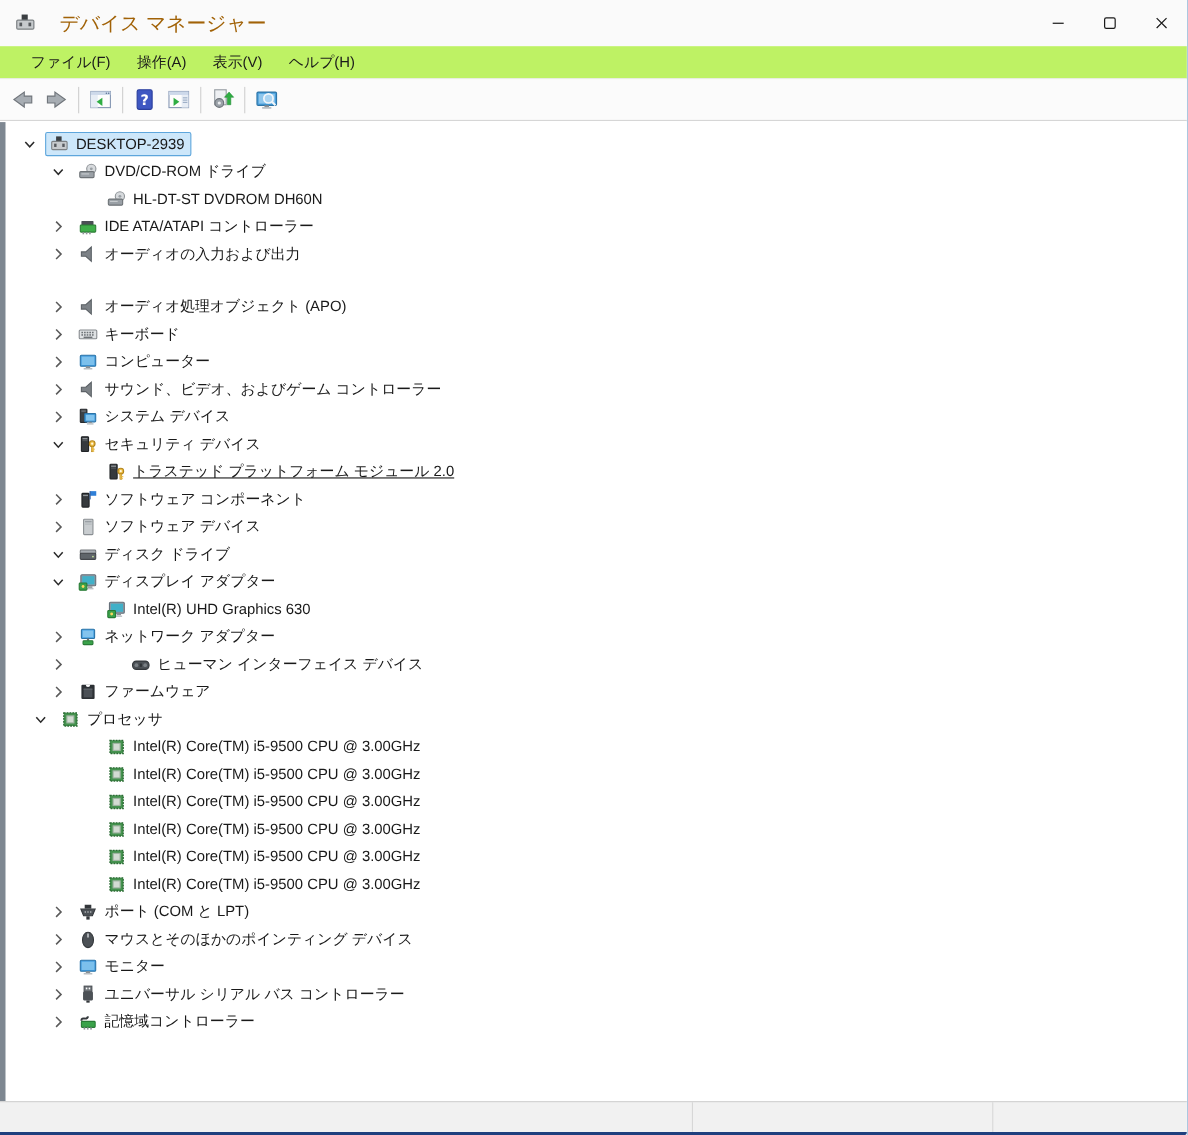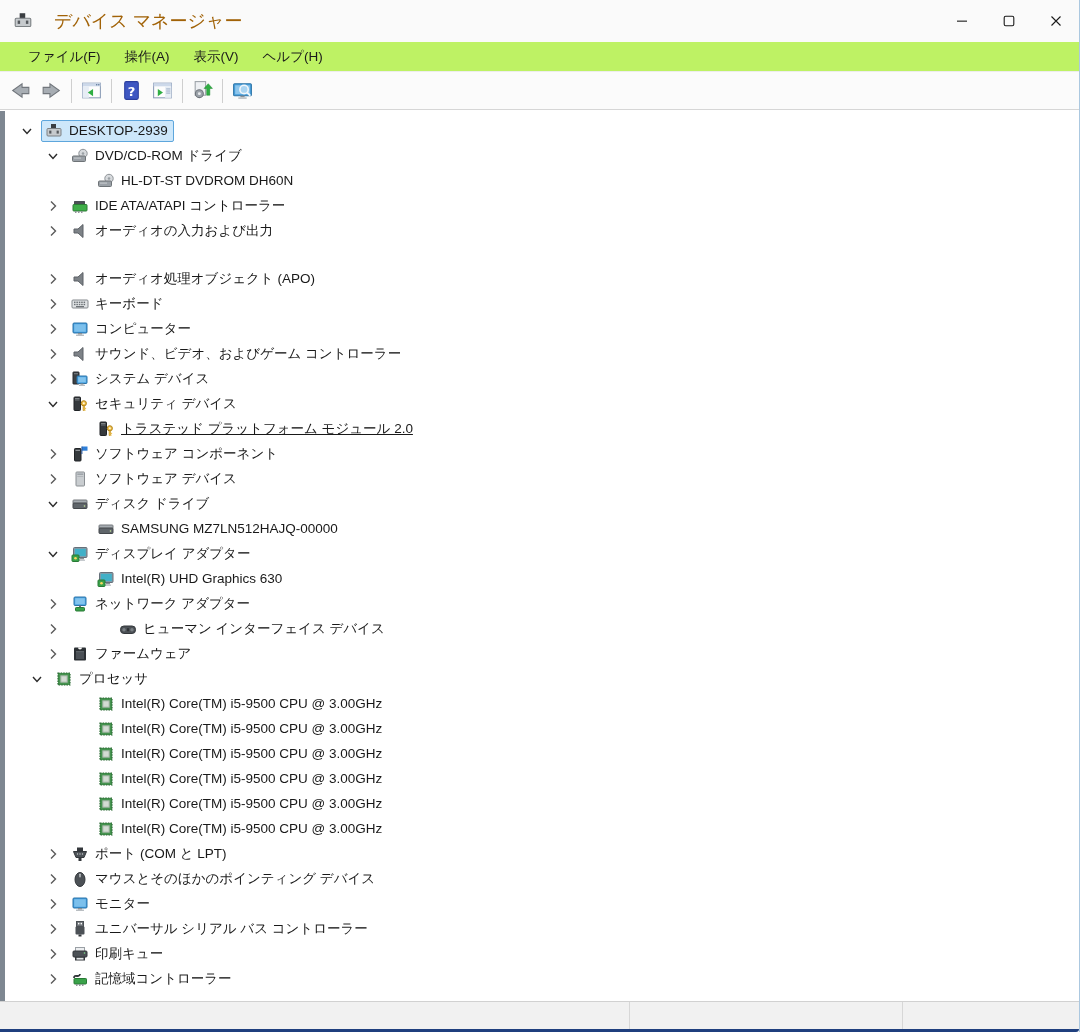--- a/index.html
+++ b/index.html
@@ -440,33 +440,20 @@
             <span class="node-icon">
               <svg viewBox="0 0 18 18">
                 <rect x="2" y="5" width="14" height="3.5" rx="0.8" fill="#a7adb2" stroke="#74797d"></rect>
                 <rect x="2" y="8" width="14" height="5.5" rx="0.8" fill="#5f656a" stroke="#43474b"></rect>
                 <circle cx="13.5" cy="11" r="0.8" fill="#c8e89a"></circle>
               </svg>
             </span>
             <span>ディスク ドライブ</span>
           </span>
         </div>
-        <div class="tree-row" style="padding-left: 60px;">
-          <span class="chev"></span>
-          <span class="selwrap">
-            <span class="node-icon">
-              <svg viewBox="0 0 18 18">
-                <rect x="2" y="5" width="14" height="3.5" rx="0.8" fill="#a7adb2" stroke="#74797d"></rect>
-                <rect x="2" y="8" width="14" height="5.5" rx="0.8" fill="#5f656a" stroke="#43474b"></rect>
-                <circle cx="13.5" cy="11" r="0.8" fill="#c8e89a"></circle>
-              </svg>
-            </span>
-            <span>SAMSUNG MZ7LN512HAJQ-00000</span>
-          </span>
-        </div>
         <div class="tree-row" style="padding-left: 34px;">
           <span class="chev">
             <svg viewBox="0 0 16 16">
               <path d="M4 6 L8 10.5 L12 6" fill="none" stroke="#2b2b2b" stroke-width="1.4"></path>
             </svg>
           </span>
           <span class="selwrap">
             <span class="node-icon">
               <svg viewBox="0 0 18 18">
                 <rect x="2.5" y="2.5" width="13.5" height="10" rx="1" fill="#8d99a4" stroke="#66707a"></rect>
@@ -713,39 +700,20 @@
         </div>
         <div class="tree-row" style="padding-left: 34px;">
           <span class="chev">
             <svg viewBox="0 0 16 16">
               <path d="M6 3.5 L10.5 8 L6 12.5" fill="none" stroke="#5a5a5a" stroke-width="1.4"></path>
             </svg>
           </span>
           <span class="selwrap">
             <span class="node-icon">
               <svg viewBox="0 0 18 18">
-                <rect x="4.5" y="2.5" width="9" height="4" fill="#eceef0" stroke="#9aa0a5"></rect>
-                <rect x="2" y="6" width="14" height="6" rx="1" fill="#4c5156" stroke="#33373b"></rect>
-                <circle cx="13.5" cy="8" r="0.8" fill="#7fe08a"></circle>
-                <rect x="4" y="12" width="10" height="3.5" fill="#33373b"></rect>
-                <rect x="5.5" y="12.8" width="7" height="1.8" fill="#e2e5e7"></rect>
-              </svg>
-            </span>
-            <span>印刷キュー</span>
-          </span>
-        </div>
-        <div class="tree-row" style="padding-left: 34px;">
-          <span class="chev">
-            <svg viewBox="0 0 16 16">
-              <path d="M6 3.5 L10.5 8 L6 12.5" fill="none" stroke="#5a5a5a" stroke-width="1.4"></path>
-            </svg>
-          </span>
-          <span class="selwrap">
-            <span class="node-icon">
-              <svg viewBox="0 0 18 18">
                 <path d="M3 8 C3 3.5 8.5 8.5 9 4" fill="none" stroke="#33373b" stroke-width="1.8"></path>
                 <rect x="3" y="8.5" width="12.5" height="5.5" rx="0.8" fill="#3aa24a" stroke="#287a35"></rect>
                 <rect x="5" y="14" width="1.5" height="2" fill="#8f9498"></rect>
                 <rect x="8" y="14" width="1.5" height="2" fill="#8f9498"></rect>
                 <rect x="11" y="14" width="1.5" height="2" fill="#8f9498"></rect>
               </svg>
             </span>
             <span>記憶域コントローラー</span>
           </span>
         </div>

